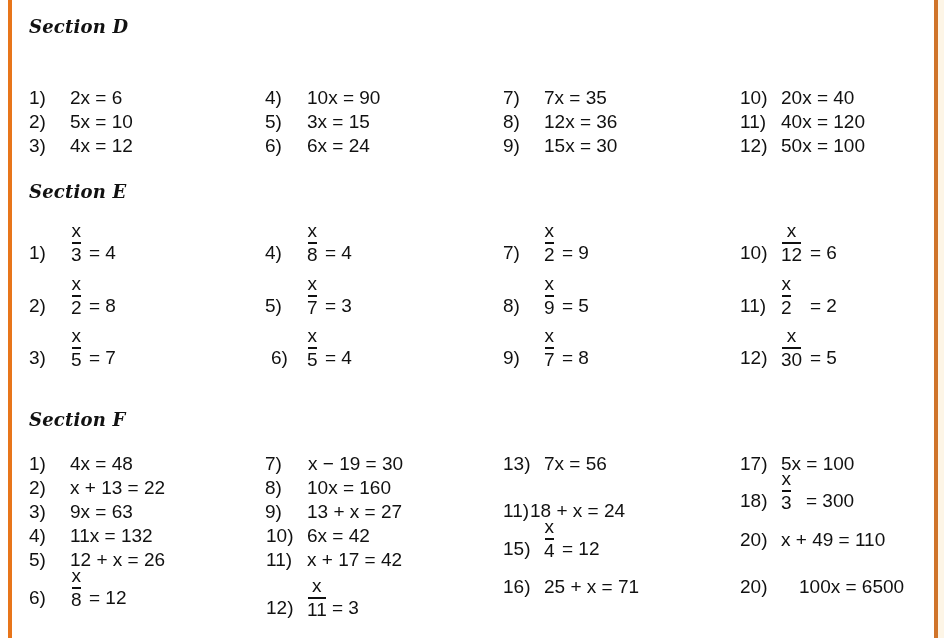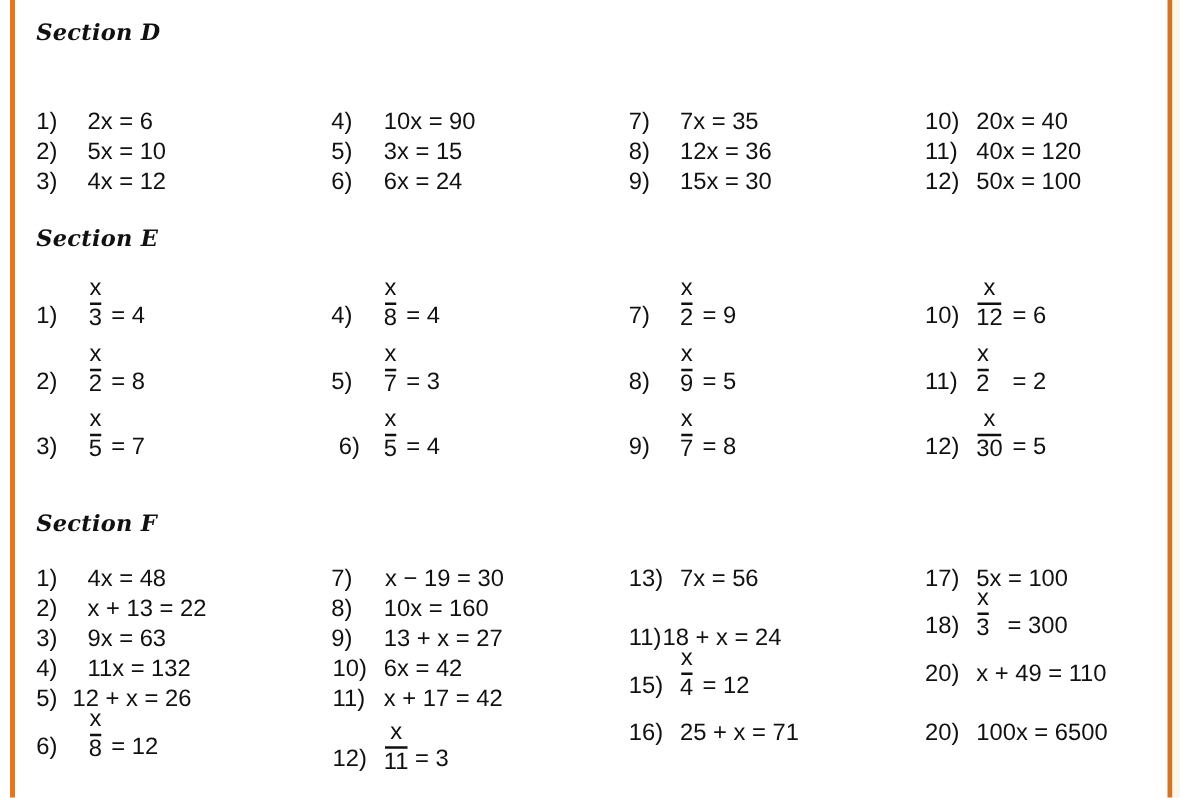--- a/index.html
+++ b/index.html
@@ -216,21 +216,21 @@
 <div class="item" style="left:29px;top:501px">
     <span class="num">3)</span>
     <span class="eq" style="left:41px">9x = 63</span>
   </div>
 <div class="item" style="left:29px;top:525px">
     <span class="num">4)</span>
     <span class="eq" style="left:41px">11x = 132</span>
   </div>
 <div class="item" style="left:29px;top:549px">
     <span class="num">5)</span>
-    <span class="eq" style="left:29px">12 + x = 26</span>
+    <span class="eq" style="left:41px">12 + x = 26</span>
   </div>
 <div class="frac-item" style="left:29px;top:577px">
     <span class="num">6)</span>
     <div class="frac" style="left:42px">
       <span class="top">x</span>
       <span class="bar"></span>
       <span class="bot">8</span>
     </div>
     <span class="rhs" style="left:60px">= 12</span>
   </div>
@@ -299,14 +299,14 @@
       <span class="bot">3</span>
     </div>
     <span class="rhs" style="left:66px">= 300</span>
   </div>
 <div class="item" style="left:740px;top:529px">
     <span class="num">20)</span>
     <span class="eq" style="left:41px">x + 49 = 110</span>
   </div>
 <div class="item" style="left:740px;top:576px">
     <span class="num">20)</span>
-    <span class="eq" style="left:41px">100x = 6500</span>
+    <span class="eq" style="left:59px">100x = 6500</span>
   </div>
 
 </body></html>

